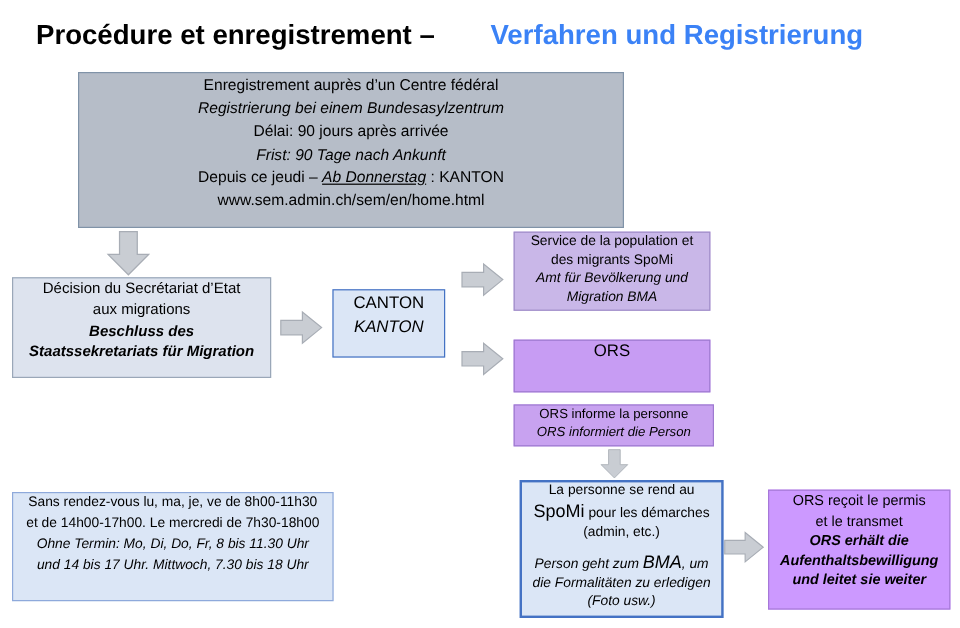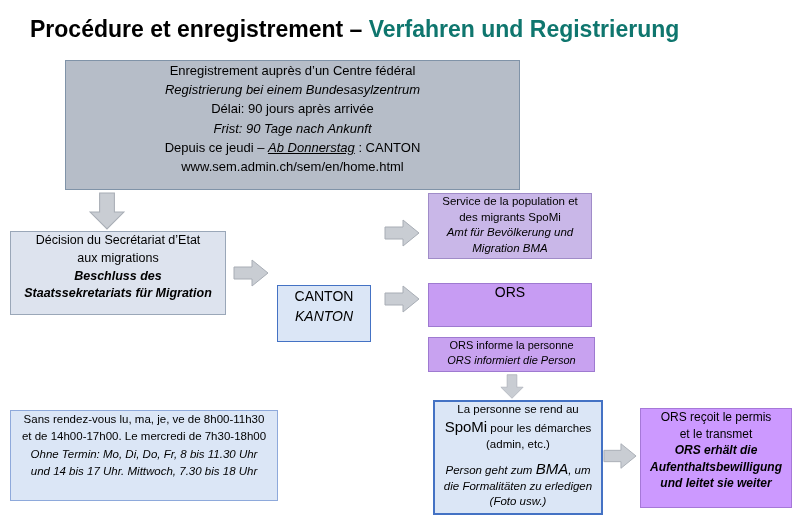--- a/index.html
+++ b/index.html
@@ -1,33 +1,33 @@
 <!DOCTYPE html>
 <html><head>
 <meta charset="utf-8">
 <style>
   * { margin: 0; padding: 0; box-sizing: border-box; }
   html, body { background: #ffffff; }
   body { font-family: "Liberation Sans", sans-serif; color: #000; }
   .canvas { position: relative; width: 800px; height: 523px; background: #fff; overflow: hidden; }
 
   .title { position: absolute; left: 30px; top: 16px; font-size: 23px; font-weight: 700; white-space: nowrap; letter-spacing: 0; }
-  .title .accent { color: #0f766e; }
+  .title .accent { color: #3b82f6; margin-left: 40px; }
 
   .box { position: absolute; display: flex; flex-direction: column; justify-content: flex-start; align-items: center; text-align: center; }
   .ln { display: block; }
   .it { font-style: italic; }
   .bi { font-style: italic; font-weight: 700; }
   .u  { text-decoration: underline; }
   .big { font-size: 15px; }
   .gap { margin-top: 7px; }
 
   #federal   { left: 65px;  top: 60px;  width: 455px; height: 130px; background: #b6bdc8; border: 1px solid #8093a8; font-size: 13px;   line-height: 1.48; }
   #decision  { left: 10px;  top: 231px; width: 216px; height: 84px;  background: #dde3ee; border: 1px solid #9aa7b8; font-size: 12.5px; line-height: 1.42; }
-  #canton    { left: 277px; top: 241px; width: 94px;  height: 57px;  background: #dbe6f6; border: 1.5px solid #4472c4; font-size: 14px; line-height: 1.45; margin-top: 44px; }
+  #canton    { left: 277px; top: 241px; width: 94px;  height: 57px;  background: #dbe6f6; border: 1.5px solid #4472c4; font-size: 14px; line-height: 1.45; }
   #spomi     { left: 428px; top: 193px; width: 164px; height: 66px;  background: #c9b7e8; border: 1px solid #a08cc8; font-size: 11.5px; line-height: 1.36; }
   #ors       { left: 428px; top: 283px; width: 164px; height: 44px;  background: #c79cf3; border: 1px solid #9e7ad0; font-size: 14px; }
   #inform    { left: 428px; top: 337px; width: 167px; height: 35px;  background: #c8a2f0; border: 1px solid #9e7ad0; font-size: 11px;   line-height: 1.35; }
   #schedule  { left: 10px;  top: 410px; width: 268px; height: 91px;  background: #dbe6f6; border: 1px solid #8ea9db; font-size: 11.5px; line-height: 1.5; }
   #visit     { left: 433px; top: 400px; width: 170px; height: 115px; background: #dbe6f6; border: 2px solid #4472c4; font-size: 11.5px; line-height: 1.32; }
   #permit    { left: 640px; top: 408px; width: 152px; height: 100px; background: #cc99ff; border: 1px solid #a678d8; font-size: 12px; line-height: 1.38; }
 
   .arrow { position: absolute; display: block; }
   .arrow polygon { fill: #c9cdd3; stroke: #a8adb5; stroke-width: 1; }
   #arrow-1 { left: 88px;  top: 192px; }
@@ -45,21 +45,21 @@
   <h1 class="title">
     <span>Procédure et enregistrement –</span>
     <span class="accent">Verfahren und Registrierung</span>
   </h1>
 
   <div class="box" id="federal">
     <span class="ln">Enregistrement auprès d’un Centre fédéral</span>
     <span class="ln it">Registrierung bei einem Bundesasylzentrum</span>
     <span class="ln">Délai: 90 jours après arrivée</span>
     <span class="ln it">Frist: 90 Tage nach Ankunft</span>
-    <span class="ln"><span>Depuis ce jeudi – </span><span class="it u">Ab Donnerstag</span><span> : CANTON</span></span>
+    <span class="ln"><span>Depuis ce jeudi – </span><span class="it u">Ab Donnerstag</span><span> : KANTON</span></span>
     <span class="ln">www.sem.admin.ch/sem/en/home.html</span>
   </div>
 
   <svg class="arrow" id="arrow-1" width="38" height="38" viewBox="0 0 34 36">
       <polygon points="10,1 24,1 24,19 33,19 17,35 1,19 10,19"></polygon>
     </svg>
 
   <div class="box" id="decision">
     <span class="ln">Décision du Secrétariat d’Etat</span>
     <span class="ln">aux migrations</span>

